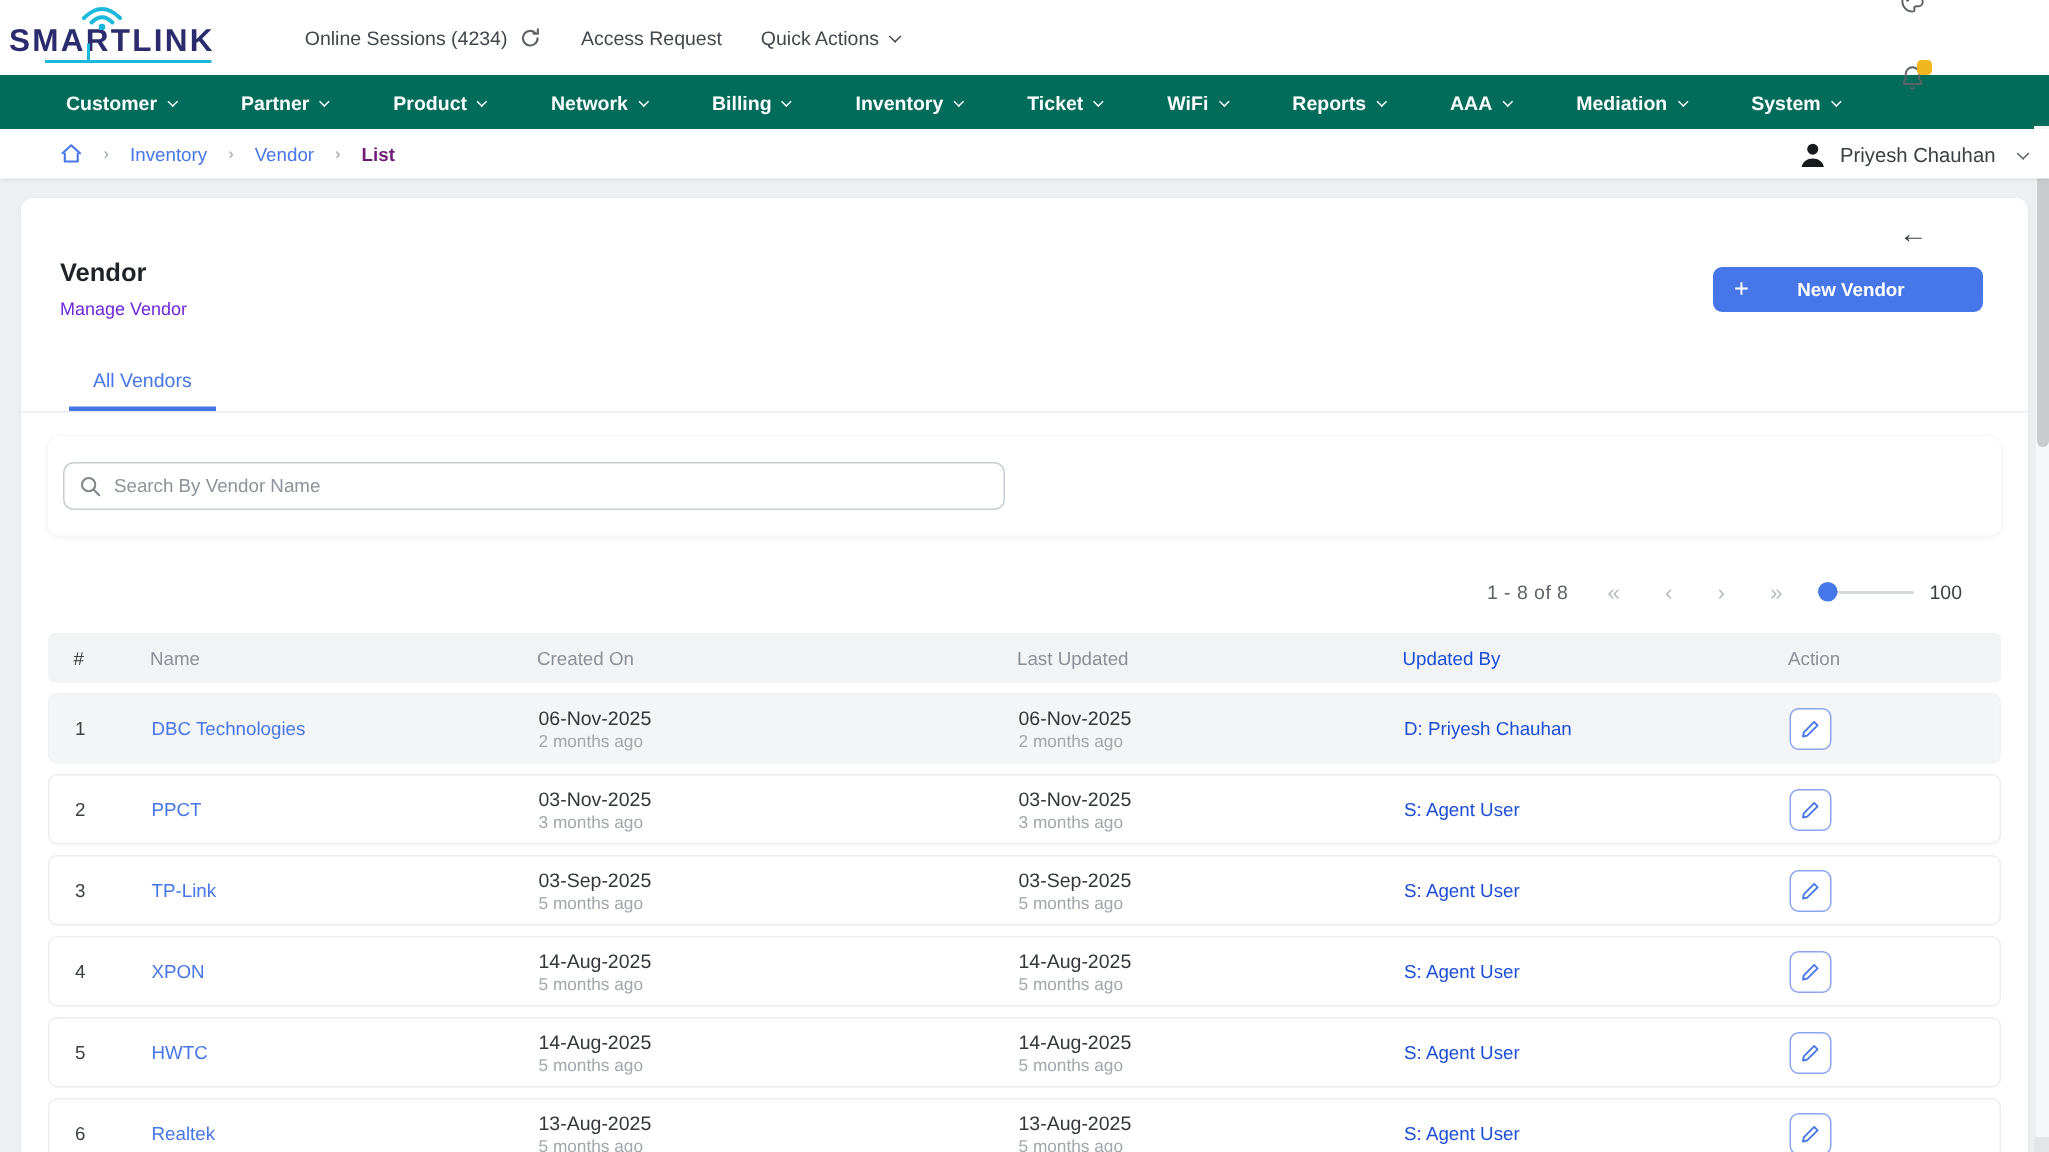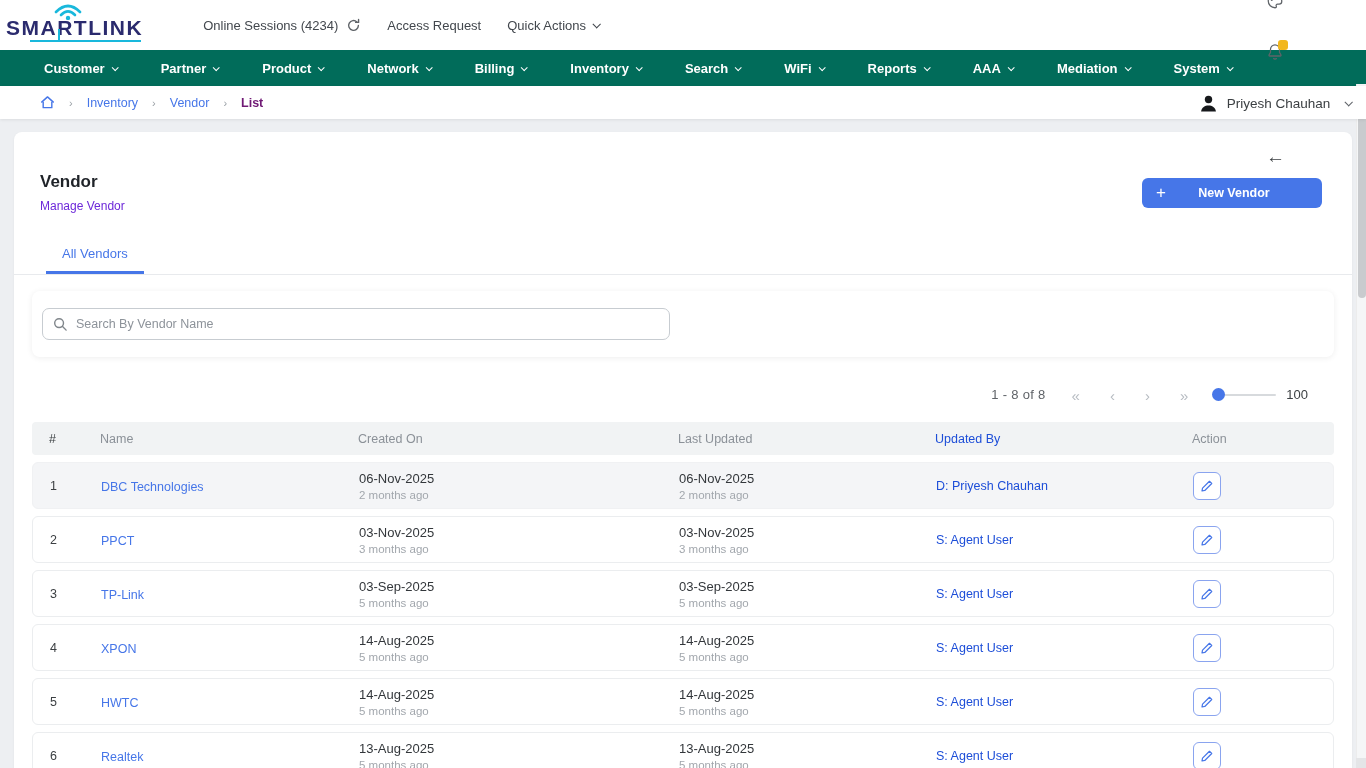--- a/index.html
+++ b/index.html
@@ -194,21 +194,21 @@
     </span>
   <span class="nav-item">
       <span>Billing</span>
       <span class="chev"></span>
     </span>
   <span class="nav-item">
       <span>Inventory</span>
       <span class="chev"></span>
     </span>
   <span class="nav-item">
-      <span>Search</span>
+      <span>Ticket</span>
       <span class="chev"></span>
     </span>
   <span class="nav-item">
       <span>WiFi</span>
       <span class="chev"></span>
     </span>
   <span class="nav-item">
       <span>Reports</span>
       <span class="chev"></span>
     </span>

